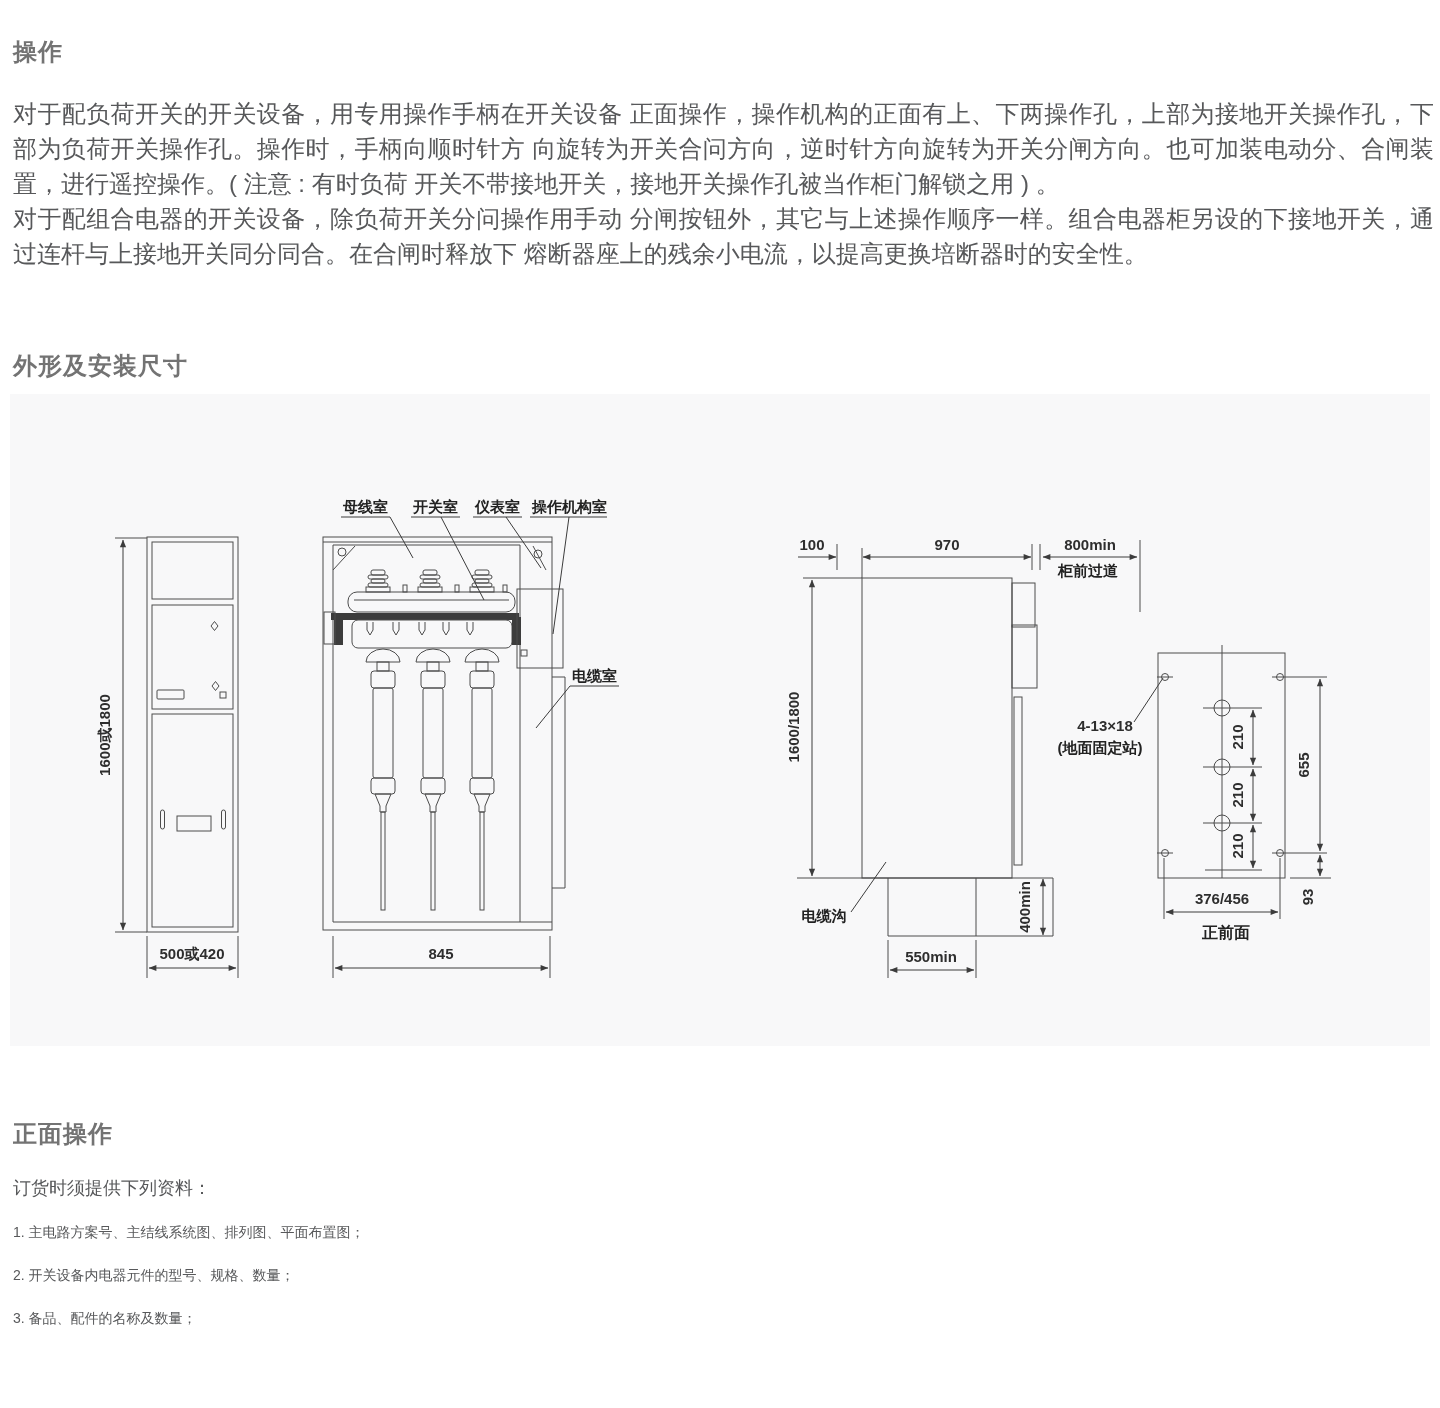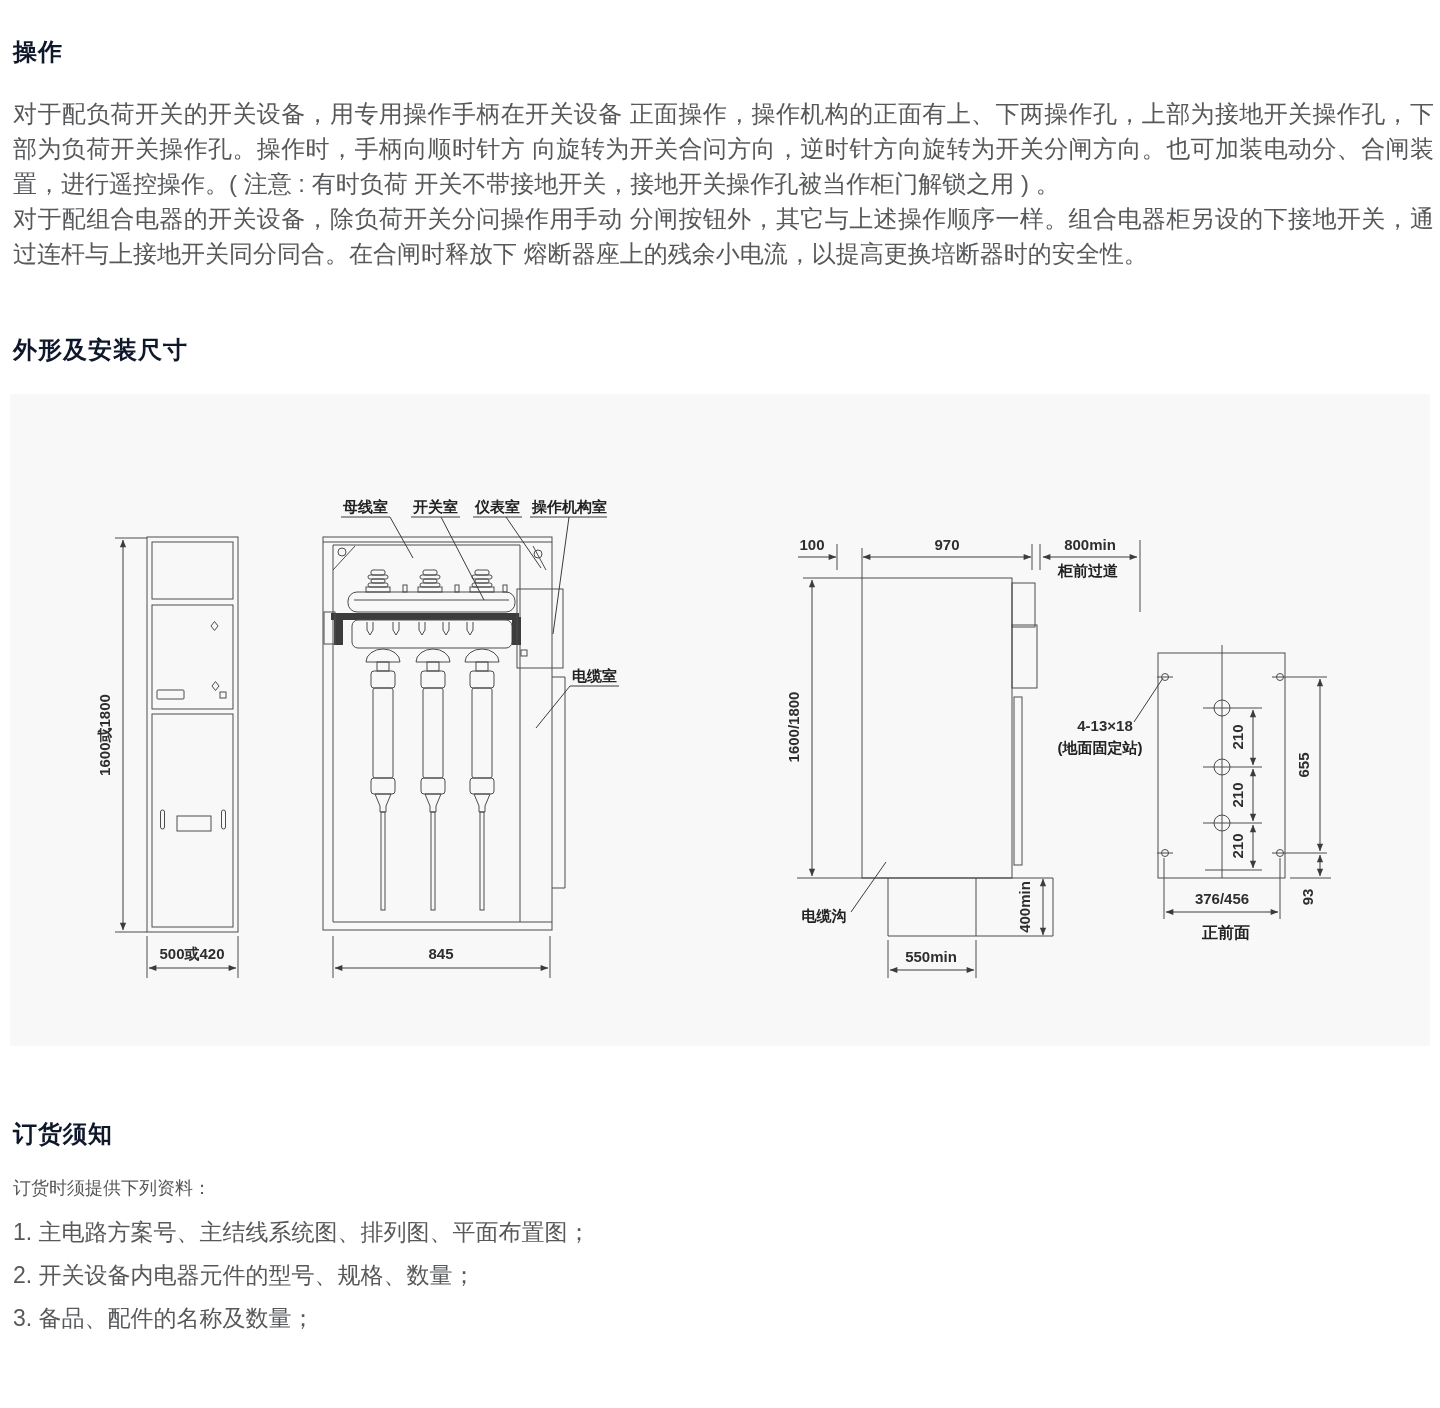--- a/index.html
+++ b/index.html
@@ -3,44 +3,44 @@
 <meta charset="utf-8">
 <style>
   html,body{margin:0;padding:0;}
   body{
     width:1440px;height:1408px;position:relative;background:#ffffff;
     font-family:"Liberation Sans","DejaVu Sans",sans-serif;
     color:#57585a;overflow:hidden;
   }
   .sec-heading{
     position:absolute;left:13px;margin:0;
-    font-size:24px;font-weight:700;color:#0f172a;letter-spacing:1px;
+    font-size:24px;font-weight:700;color:#737373;letter-spacing:1px;
   }
   #heading-operation{top:36px;}
-  #heading-dimensions{top:334px;}
+  #heading-dimensions{top:350px;}
   #heading-ordering{top:1118px;}
   .body-par{
     position:absolute;left:13px;width:1421px;margin:0;
     font-size:24px;line-height:35px;color:#57585a;
     text-align:justify;
   }
   #op-p1{top:96px;}
   #op-p2{top:201px;}
   .diagram-panel{
     position:absolute;left:10px;top:394px;width:1420px;height:652px;
     background:#f8f8f9;
   }
   .diagram-panel svg{display:block;}
   .order-intro{
     position:absolute;left:13px;top:1176px;margin:0;
     font-size:18px;color:#57585a;text-align:right;
   }
   .order-list{position:absolute;left:13px;top:1211px;}
   .order-item{
-    font-size:23px;line-height:43px;color:#57585a;white-space:nowrap;
+    font-size:14px;line-height:43px;color:#57585a;white-space:nowrap;
   }
   
   .ln{fill:none;stroke:#4c4c4c;stroke-width:1;}
   .dim{fill:none;stroke:#3c3c3c;stroke-width:1;}
   .ldr{fill:none;stroke:#3c3c3c;stroke-width:1;}
   .fill-dark{fill:#3c3c3c;stroke:none;}
   .num{font-size:15px;font-weight:600;fill:#2e2e2e;font-family:"Liberation Sans","DejaVu Sans",sans-serif;}
   .zh{font-size:15px;font-weight:700;fill:#222222;font-family:"Liberation Sans","DejaVu Sans",sans-serif;}
   .zh-cap{font-size:16px;font-weight:700;fill:#222222;font-family:"Liberation Sans","DejaVu Sans",sans-serif;}
 </style>
@@ -269,19 +269,19 @@
 
     <line class="ln" x1="1164" y1="858" x2="1164" y2="919"></line>
     <line class="ln" x1="1280" y1="858" x2="1280" y2="919"></line>
     <line class="dim" x1="1166" y1="912" x2="1278" y2="912" marker-start="url(#ah)" marker-end="url(#ah)"></line>
     <text class="num" x="1222" y="904" text-anchor="middle">376/456</text>
     <text class="zh-cap" x="1226" y="938" text-anchor="middle">正前面</text>
   </g>
 </svg>
 </div>
 
-<h2 class="sec-heading" id="heading-ordering">订货须知</h2>
+<h2 class="sec-heading" id="heading-ordering">正面操作</h2>
 <p class="order-intro">订货时须提供下列资料：</p>
 <div class="order-list">
   <div class="order-item">1. 主电路方案号、主结线系统图、排列图、平面布置图；</div>
   <div class="order-item">2. 开关设备内电器元件的型号、规格、数量；</div>
   <div class="order-item">3. 备品、配件的名称及数量；</div>
 </div>
 
 </body></html>

